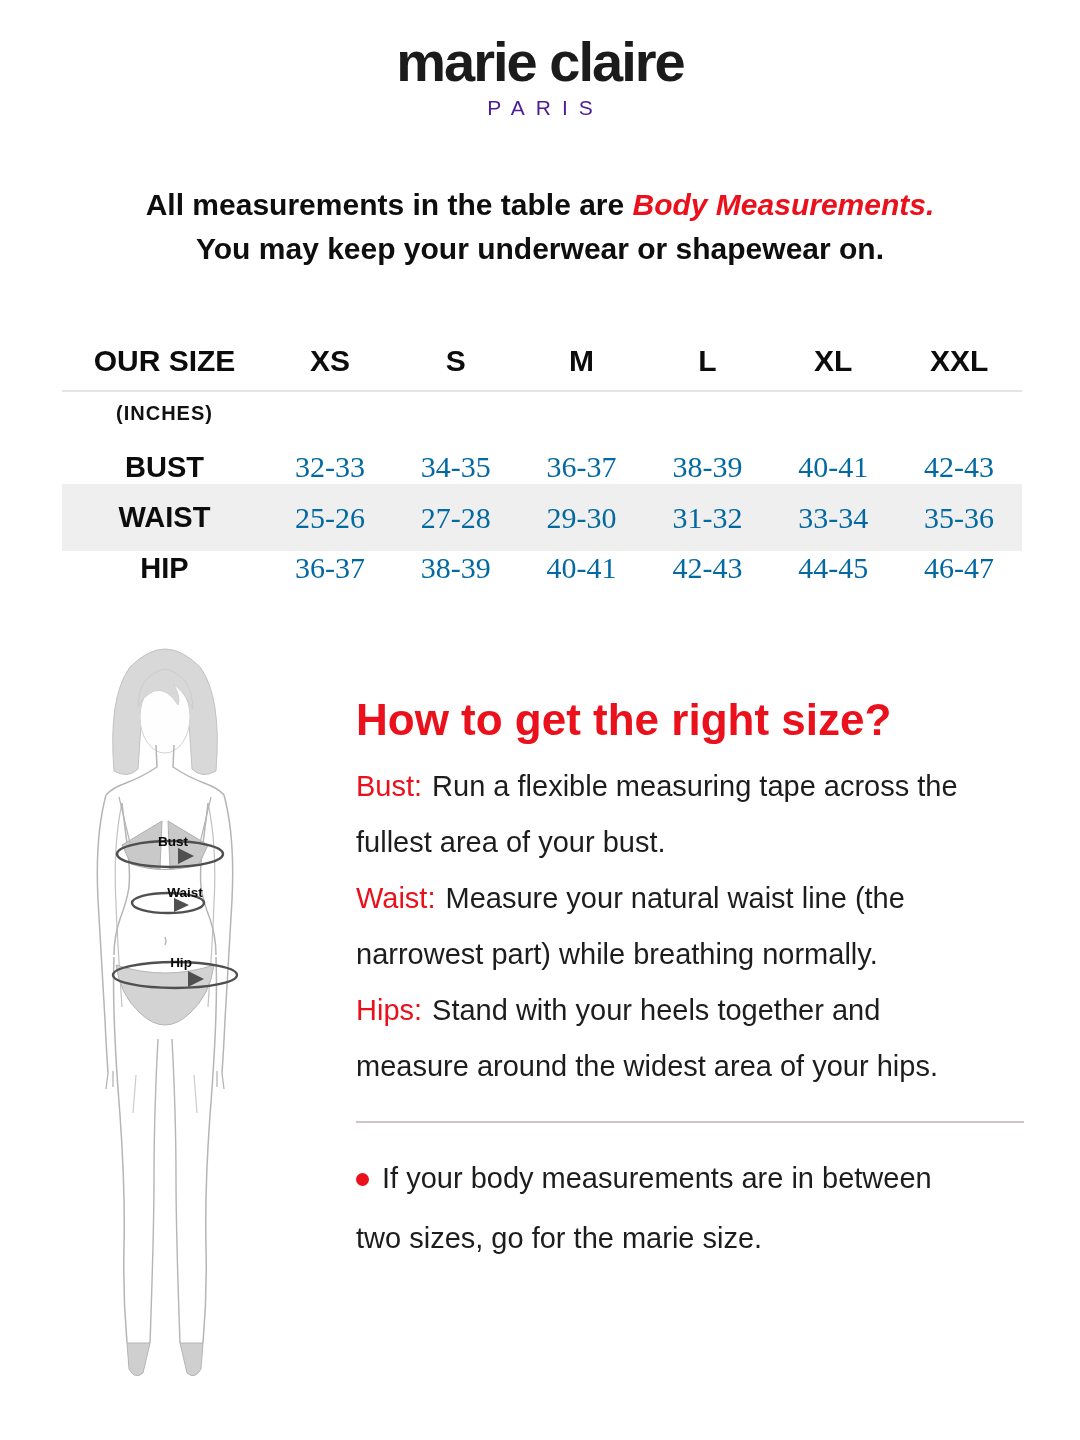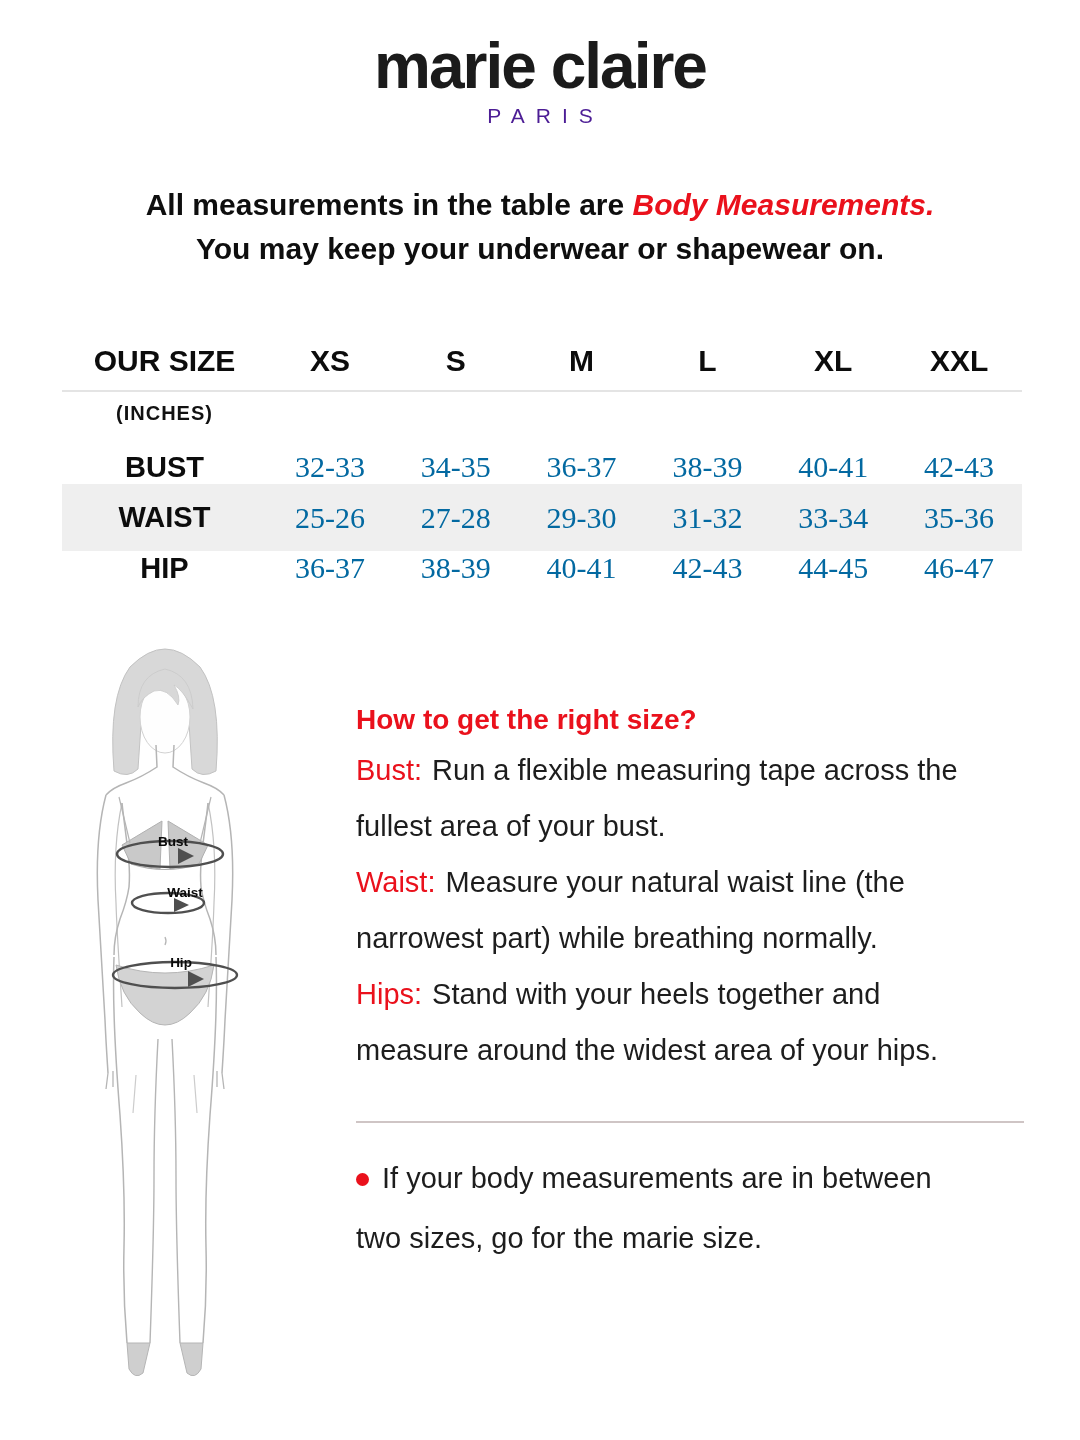--- a/index.html
+++ b/index.html
@@ -6,21 +6,21 @@
   html,body { background:#ffffff; }
   body { font-family:"Liberation Sans", sans-serif; color:#161616; }
   .page {
     position:relative; width:1080px; height:1440px;
     background:#ffffff; overflow:hidden;
   }
 
   
   .logo-wrap { position:absolute; top:34px; left:0; width:100%; text-align:center; }
   .logo-name {
-    font-size:64px; font-weight:800; letter-spacing:-2px; color:#1b1b1b;
+    font-size:56px; font-weight:800; letter-spacing:-2px; color:#1b1b1b;
     line-height:1; font-family:"Liberation Sans", sans-serif;
   }
   .logo-city {
     margin-top:6px; font-size:21px; font-weight:500; letter-spacing:11px;
     text-indent:11px; color:#4c1d95;
   }
 
   
   .intro { position:absolute; top:183px; left:0; width:100%; text-align:center;
            font-size:30px; font-weight:700; line-height:44px; color:#0e0e0e; }
@@ -46,21 +46,21 @@
   .st-cell  { font-size:30px; font-weight:400; color:#0369a1;font-family:Liberation Serif, serif; }
   .hl { background:#efefef; height:67px !important; }
 
   
   .figure-wrap { position:absolute; left:70px; top:645px; width:260px; height:740px; }
   .fig-label { font-size:13.5px; font-weight:600; fill:#0a0a0a;
                font-family:"Liberation Sans", sans-serif; }
 
   
   .guide { position:absolute; left:356px; top:698px; width:668px; }
-  .guide-heading { font-size:28px; font-weight:800; line-height:44px; margin-bottom:0; }
+  .guide-heading { font-size:44px; font-weight:800; line-height:44px; margin-bottom:16px; }
   .g-body { font-size:29px; font-weight:400; line-height:56px; color:#1d1d1d; }
   .g-term { margin-right:10px; }
   .accent { color:#ea111c; }
 
   .guide-divider { position:absolute; left:356px; top:1121px; width:668px; height:2px;
                    background:#cfc5c5; }
 
   .note { position:absolute; left:356px; top:1148px; width:668px;
           font-size:29px; font-weight:400; line-height:60px; color:#1d1d1d; }
   .bullet { display:inline-block; width:13px; height:13px; border-radius:50%;

